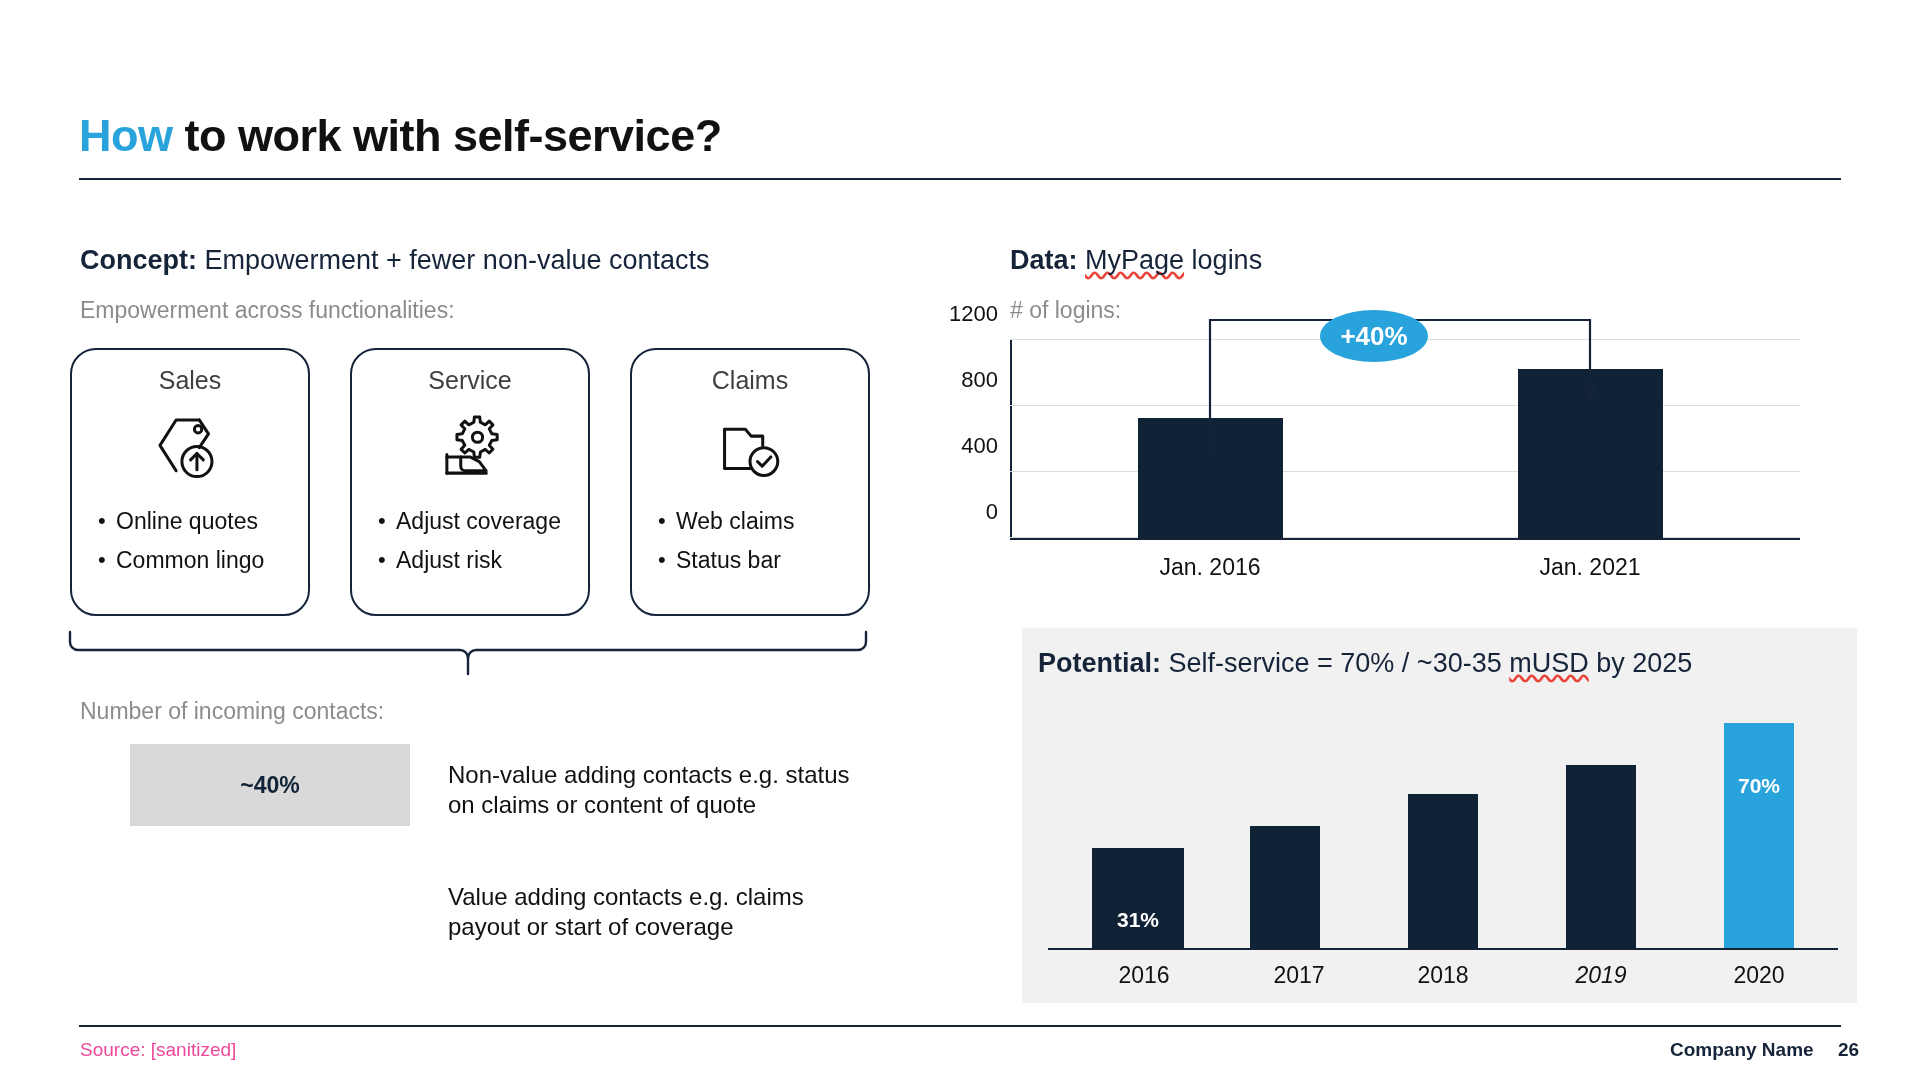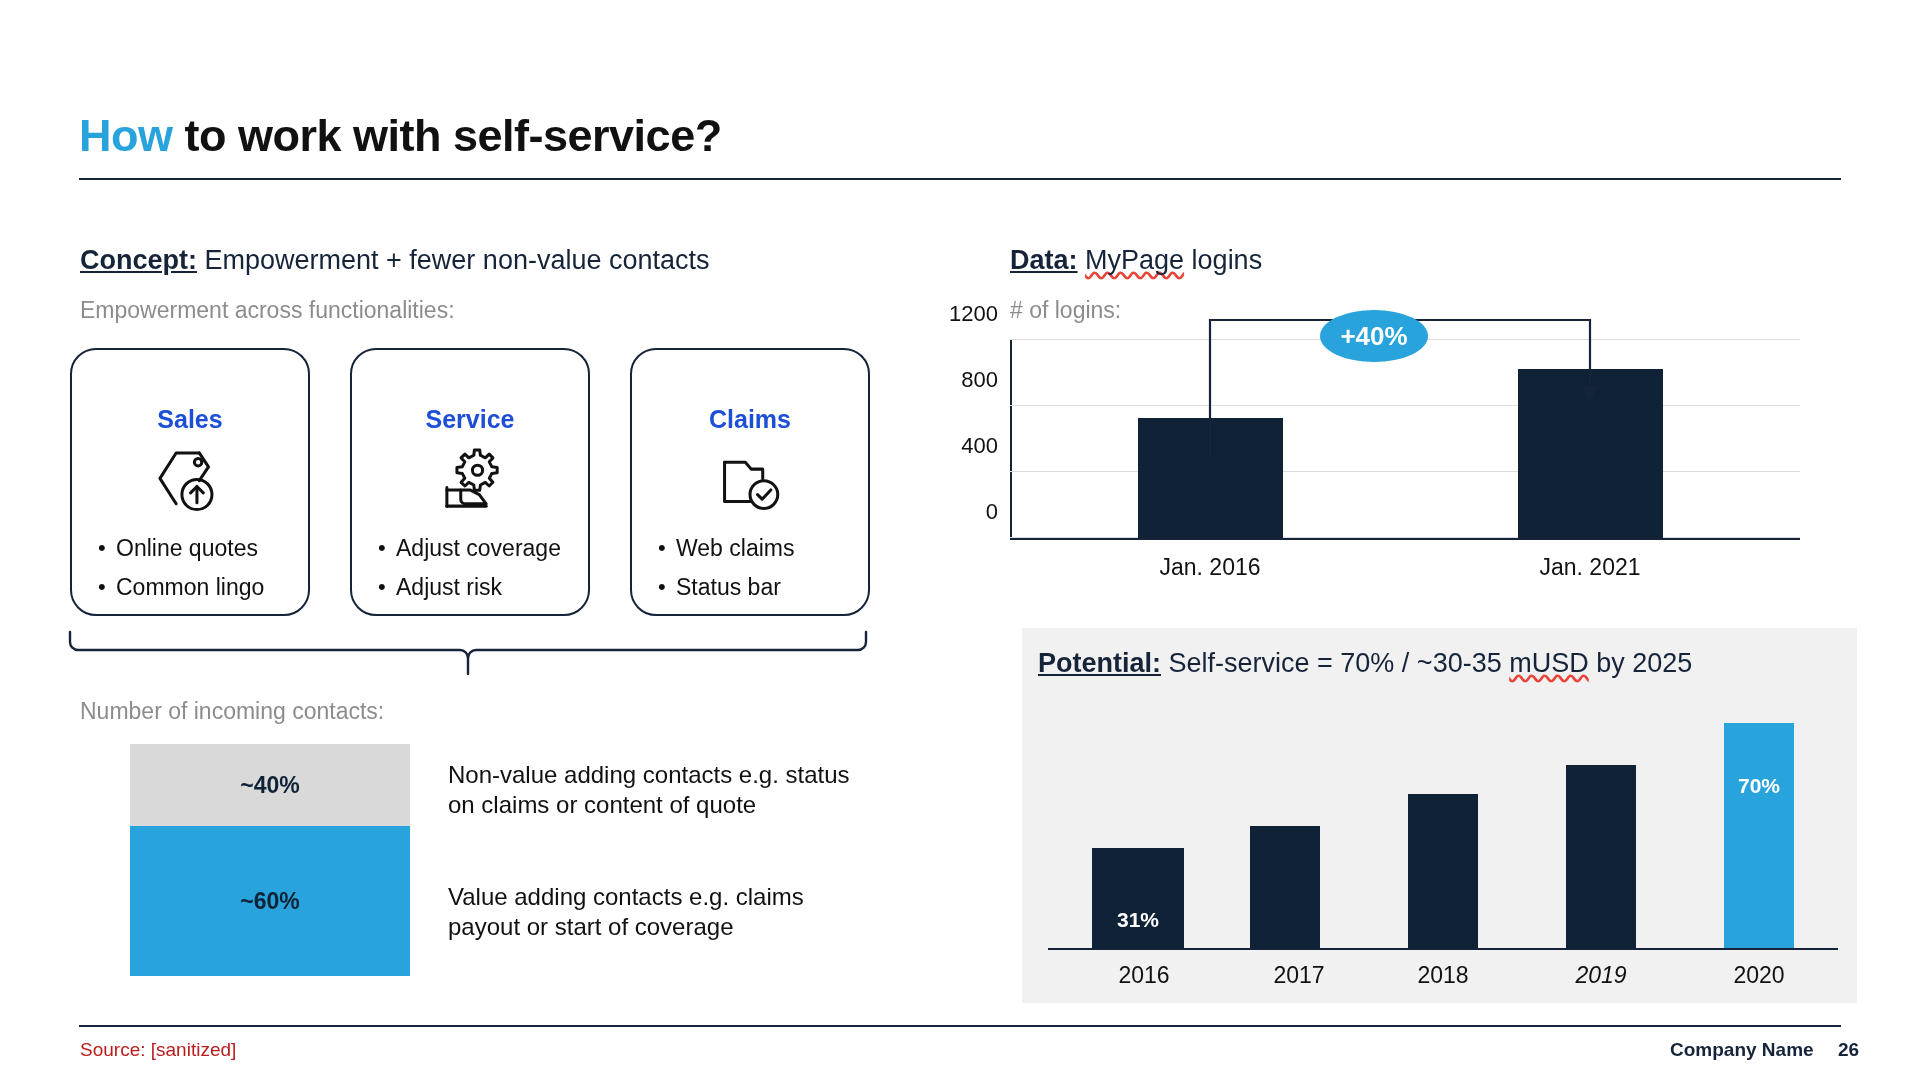--- a/index.html
+++ b/index.html
@@ -20,42 +20,42 @@
     white-space:nowrap;color:#111111;
   }
   .title .accent{color:#29a3dc;}
   .title-rule{
     position:absolute;left:79px;top:178px;width:1762px;height:2px;background:#16243a;
   }
 
   
   .lbl-sub{color:#8c8c8c;font-size:23px;}
   .hdr{font-size:27px;color:#16243a;}
-  .hdr b{font-weight:bold;text-decoration:underline;}
+  .hdr b{font-weight:bold;}
   .spell{
     text-decoration:underline;
     text-decoration-color:#e8443a;
     text-decoration-style:wavy;
     text-decoration-skip-ink:none;
   }
 
   
   #concept-header{position:absolute;left:80px;top:245px;white-space:nowrap;}
   #empower-label{position:absolute;left:80px;top:297px;white-space:nowrap;}
 
   .cardrow{position:absolute;left:70px;top:348px;display:flex;gap:40px;}
   .card{
     width:240px;height:268px;
     border:2.5px solid #16243a;border-radius:26px;
     box-sizing:border-box;
     display:flex;flex-direction:column;align-items:center;
     padding-top:16px;
     background:#fff;
   }
-  .card-title{font-size:25px;font-weight:bold;color:#1d4ed8;margin-bottom:6px;margin-top:39px;}
+  .card-title{font-size:25px;font-weight:normal;color:#404040;margin-bottom:6px;}
   .card-icon{height:86px;display:flex;align-items:center;justify-content:center;margin-top:6px;}
   .card-bullets{margin-top:16px;width:100%;padding-left:26px;box-sizing:border-box;}
   .bullet{display:flex;align-items:flex-start;font-size:23px;color:#111;margin-bottom:14px;line-height:1.1;}
   .bullet .dot{width:18px;flex:0 0 18px;text-align:left;font-size:22px;line-height:1.1;}
 
   
   #brace{position:absolute;left:68px;top:630px;}
 
   #contacts-label{position:absolute;left:80px;top:698px;white-space:nowrap;}
 
@@ -103,21 +103,21 @@
   .pbar.hl{background:#29a3dc;}
   .pbar .vlab{
     position:absolute;left:50%;transform:translateX(-50%);
     bottom:16px;color:#ffffff;font-size:21px;font-weight:bold;white-space:nowrap;
   }
   .pxcat{position:absolute;top:100%;transform:translateX(-50%);
          margin-top:12px;font-size:23px;color:#111;white-space:nowrap;}
 
   
   #footer-rule{position:absolute;left:79px;top:1025px;width:1762px;height:2px;background:#16243a;}
-  #source-text{position:absolute;left:80px;top:1039px;font-size:19px;color:#b91c1c;white-space:nowrap;}
+  #source-text{position:absolute;left:80px;top:1039px;font-size:19px;color:#ec4899;white-space:nowrap;}
   #company-name{position:absolute;left:1670px;top:1039px;font-size:19px;font-weight:bold;color:#16243a;white-space:nowrap;}
   #page-number{position:absolute;left:1838px;top:1039px;font-size:19px;font-weight:bold;color:#16243a;white-space:nowrap;}
 </style>
 </head>
 <body>
 
 <div class="slide">
 
   <div class="title">
     <span class="accent">How</span><span> to work with self-service?</span>
@@ -208,23 +208,20 @@
       <path d="M400 28 v16"></path>
     </svg>
   </div>
 
   <div id="contacts-label" class="lbl-sub">Number of incoming contacts:</div>
 
   <div id="stack">
     <div class="seg seg-grey">
       <span>~40%</span>
     </div>
-    <div class="seg seg-blue">
-      <span>~60%</span>
-    </div>
   </div>
   <div class="stack-note" id="note-nonvalue">Non-value adding contacts e.g. status on claims or content of quote</div>
   <div class="stack-note" id="note-value">Value adding contacts e.g. claims payout or start of coverage</div>
 
   <div id="data-header" class="hdr">
     <b>Data:</b><span>&nbsp;</span><span class="spell">MyPage</span><span> logins</span>
   </div>
   <div id="logins-label" class="lbl-sub"># of logins:</div>
 
   <div id="chart-logins">

